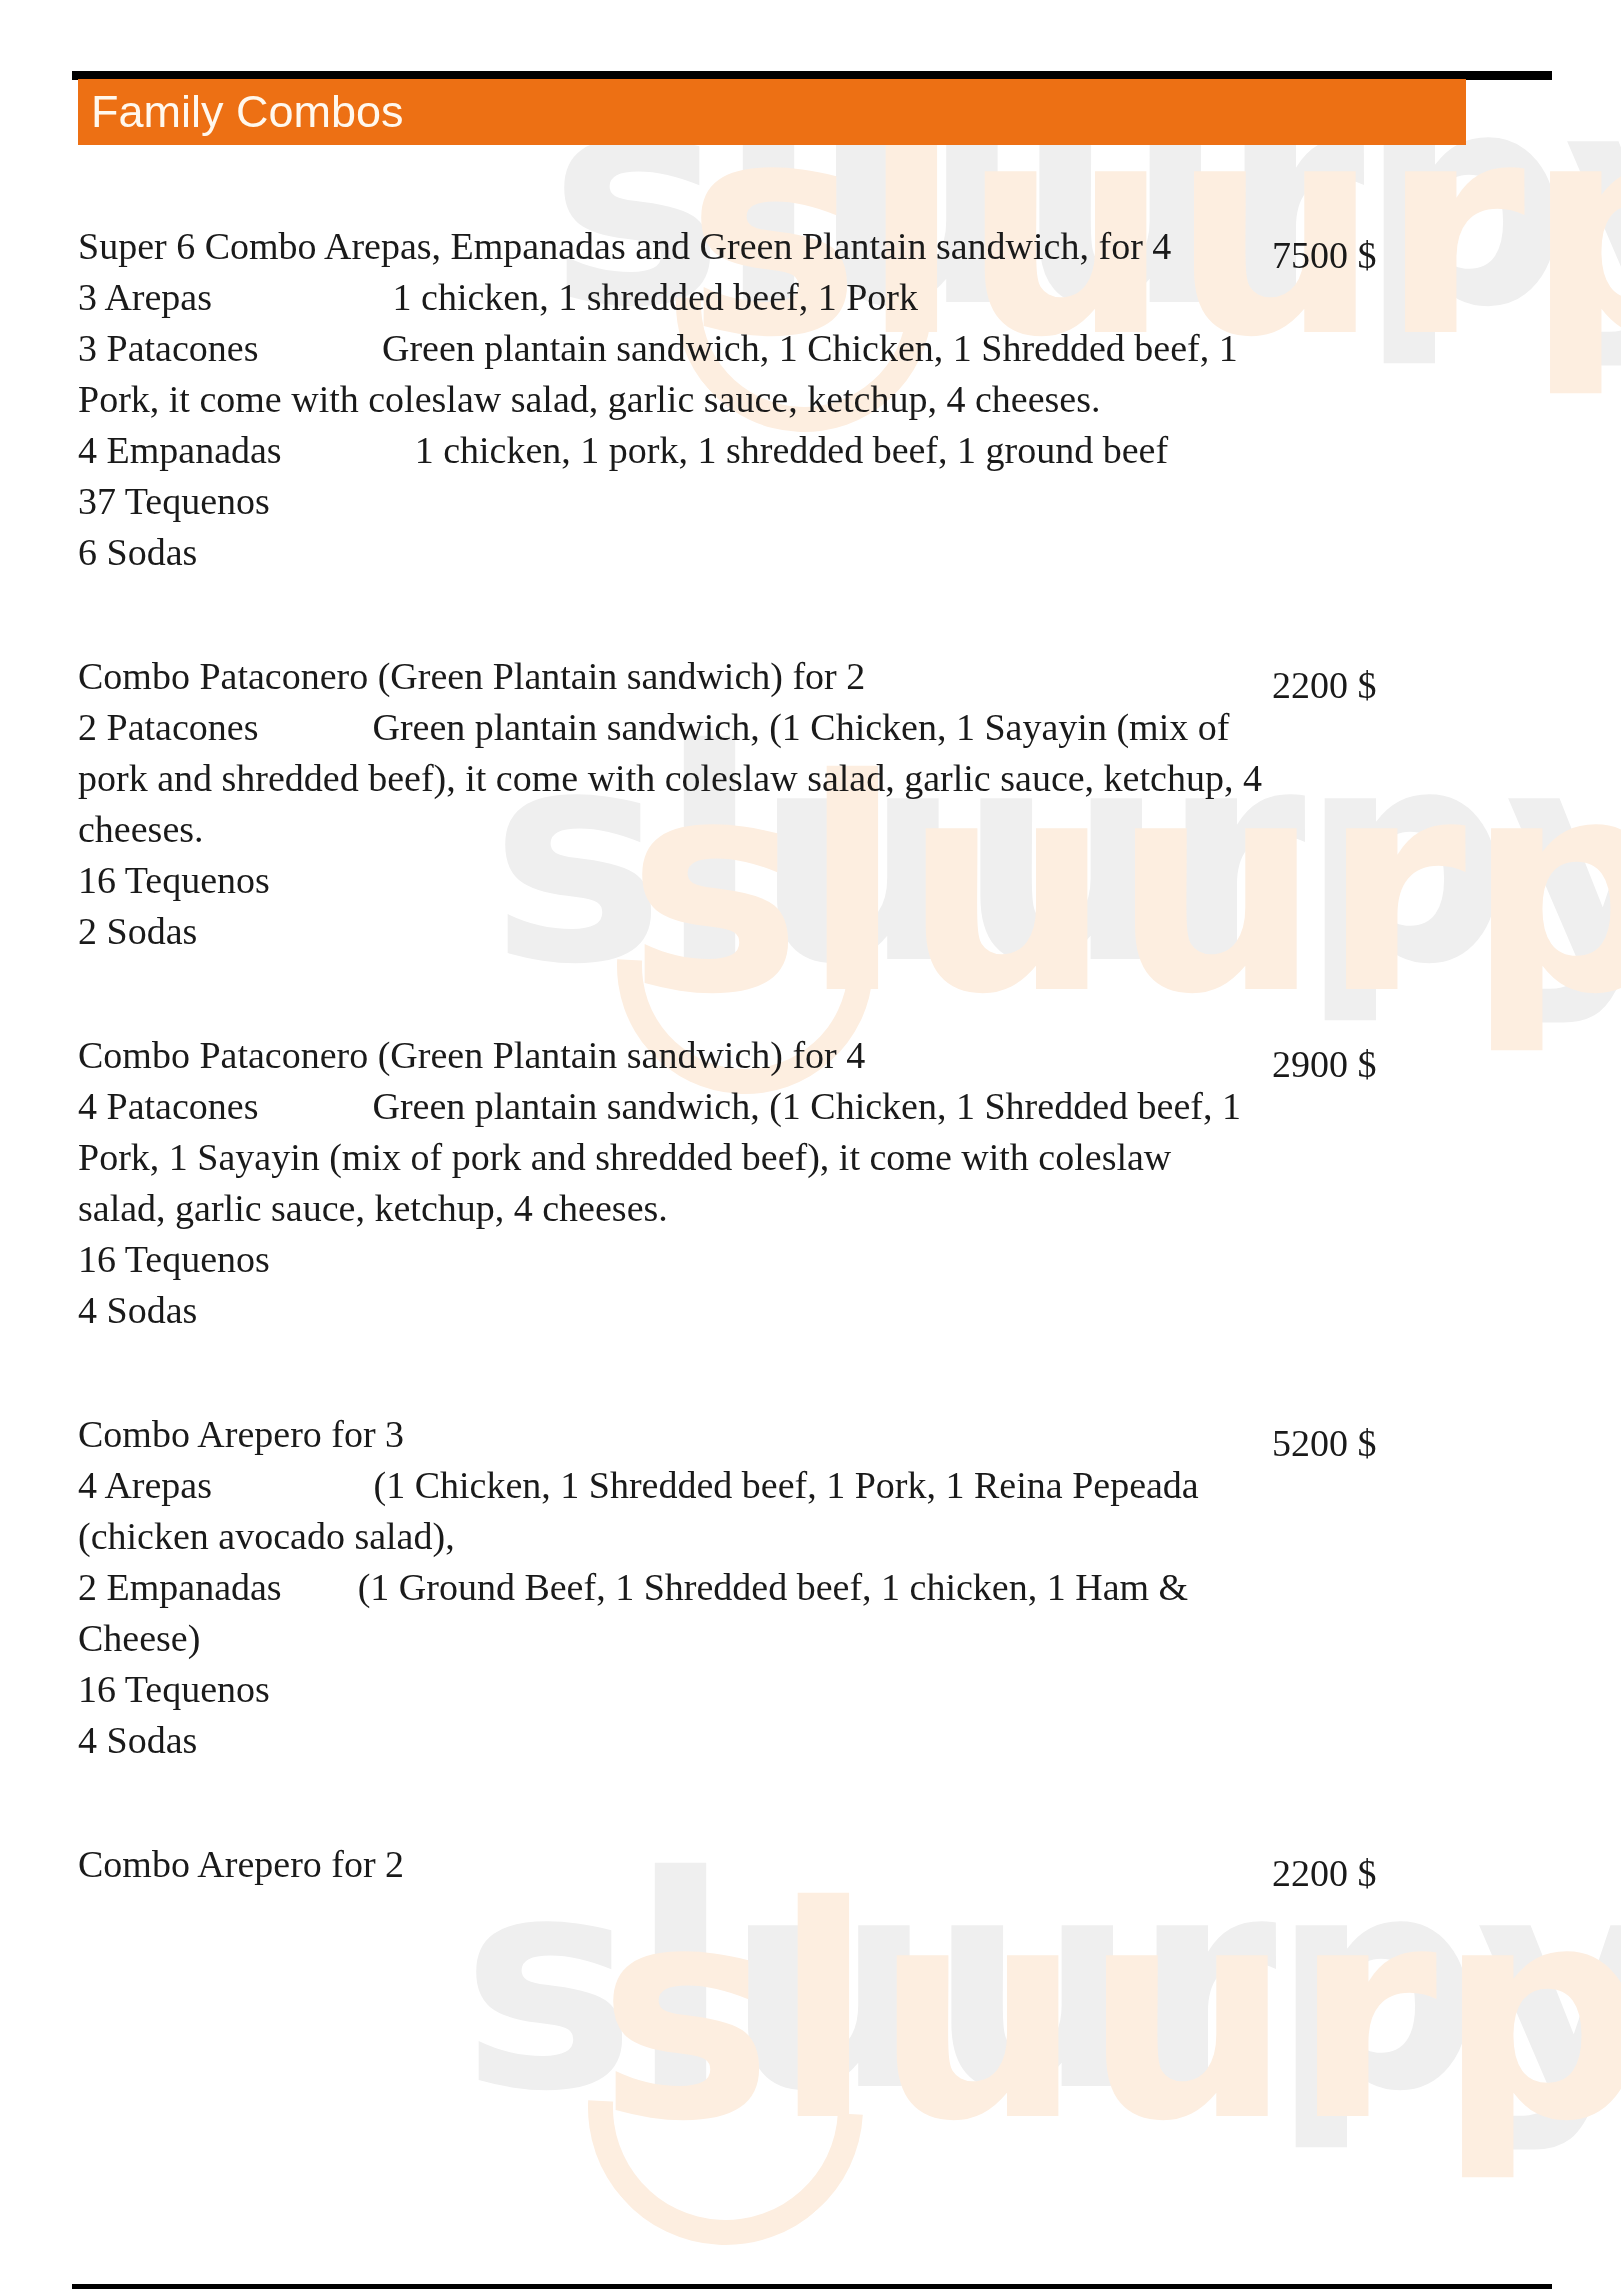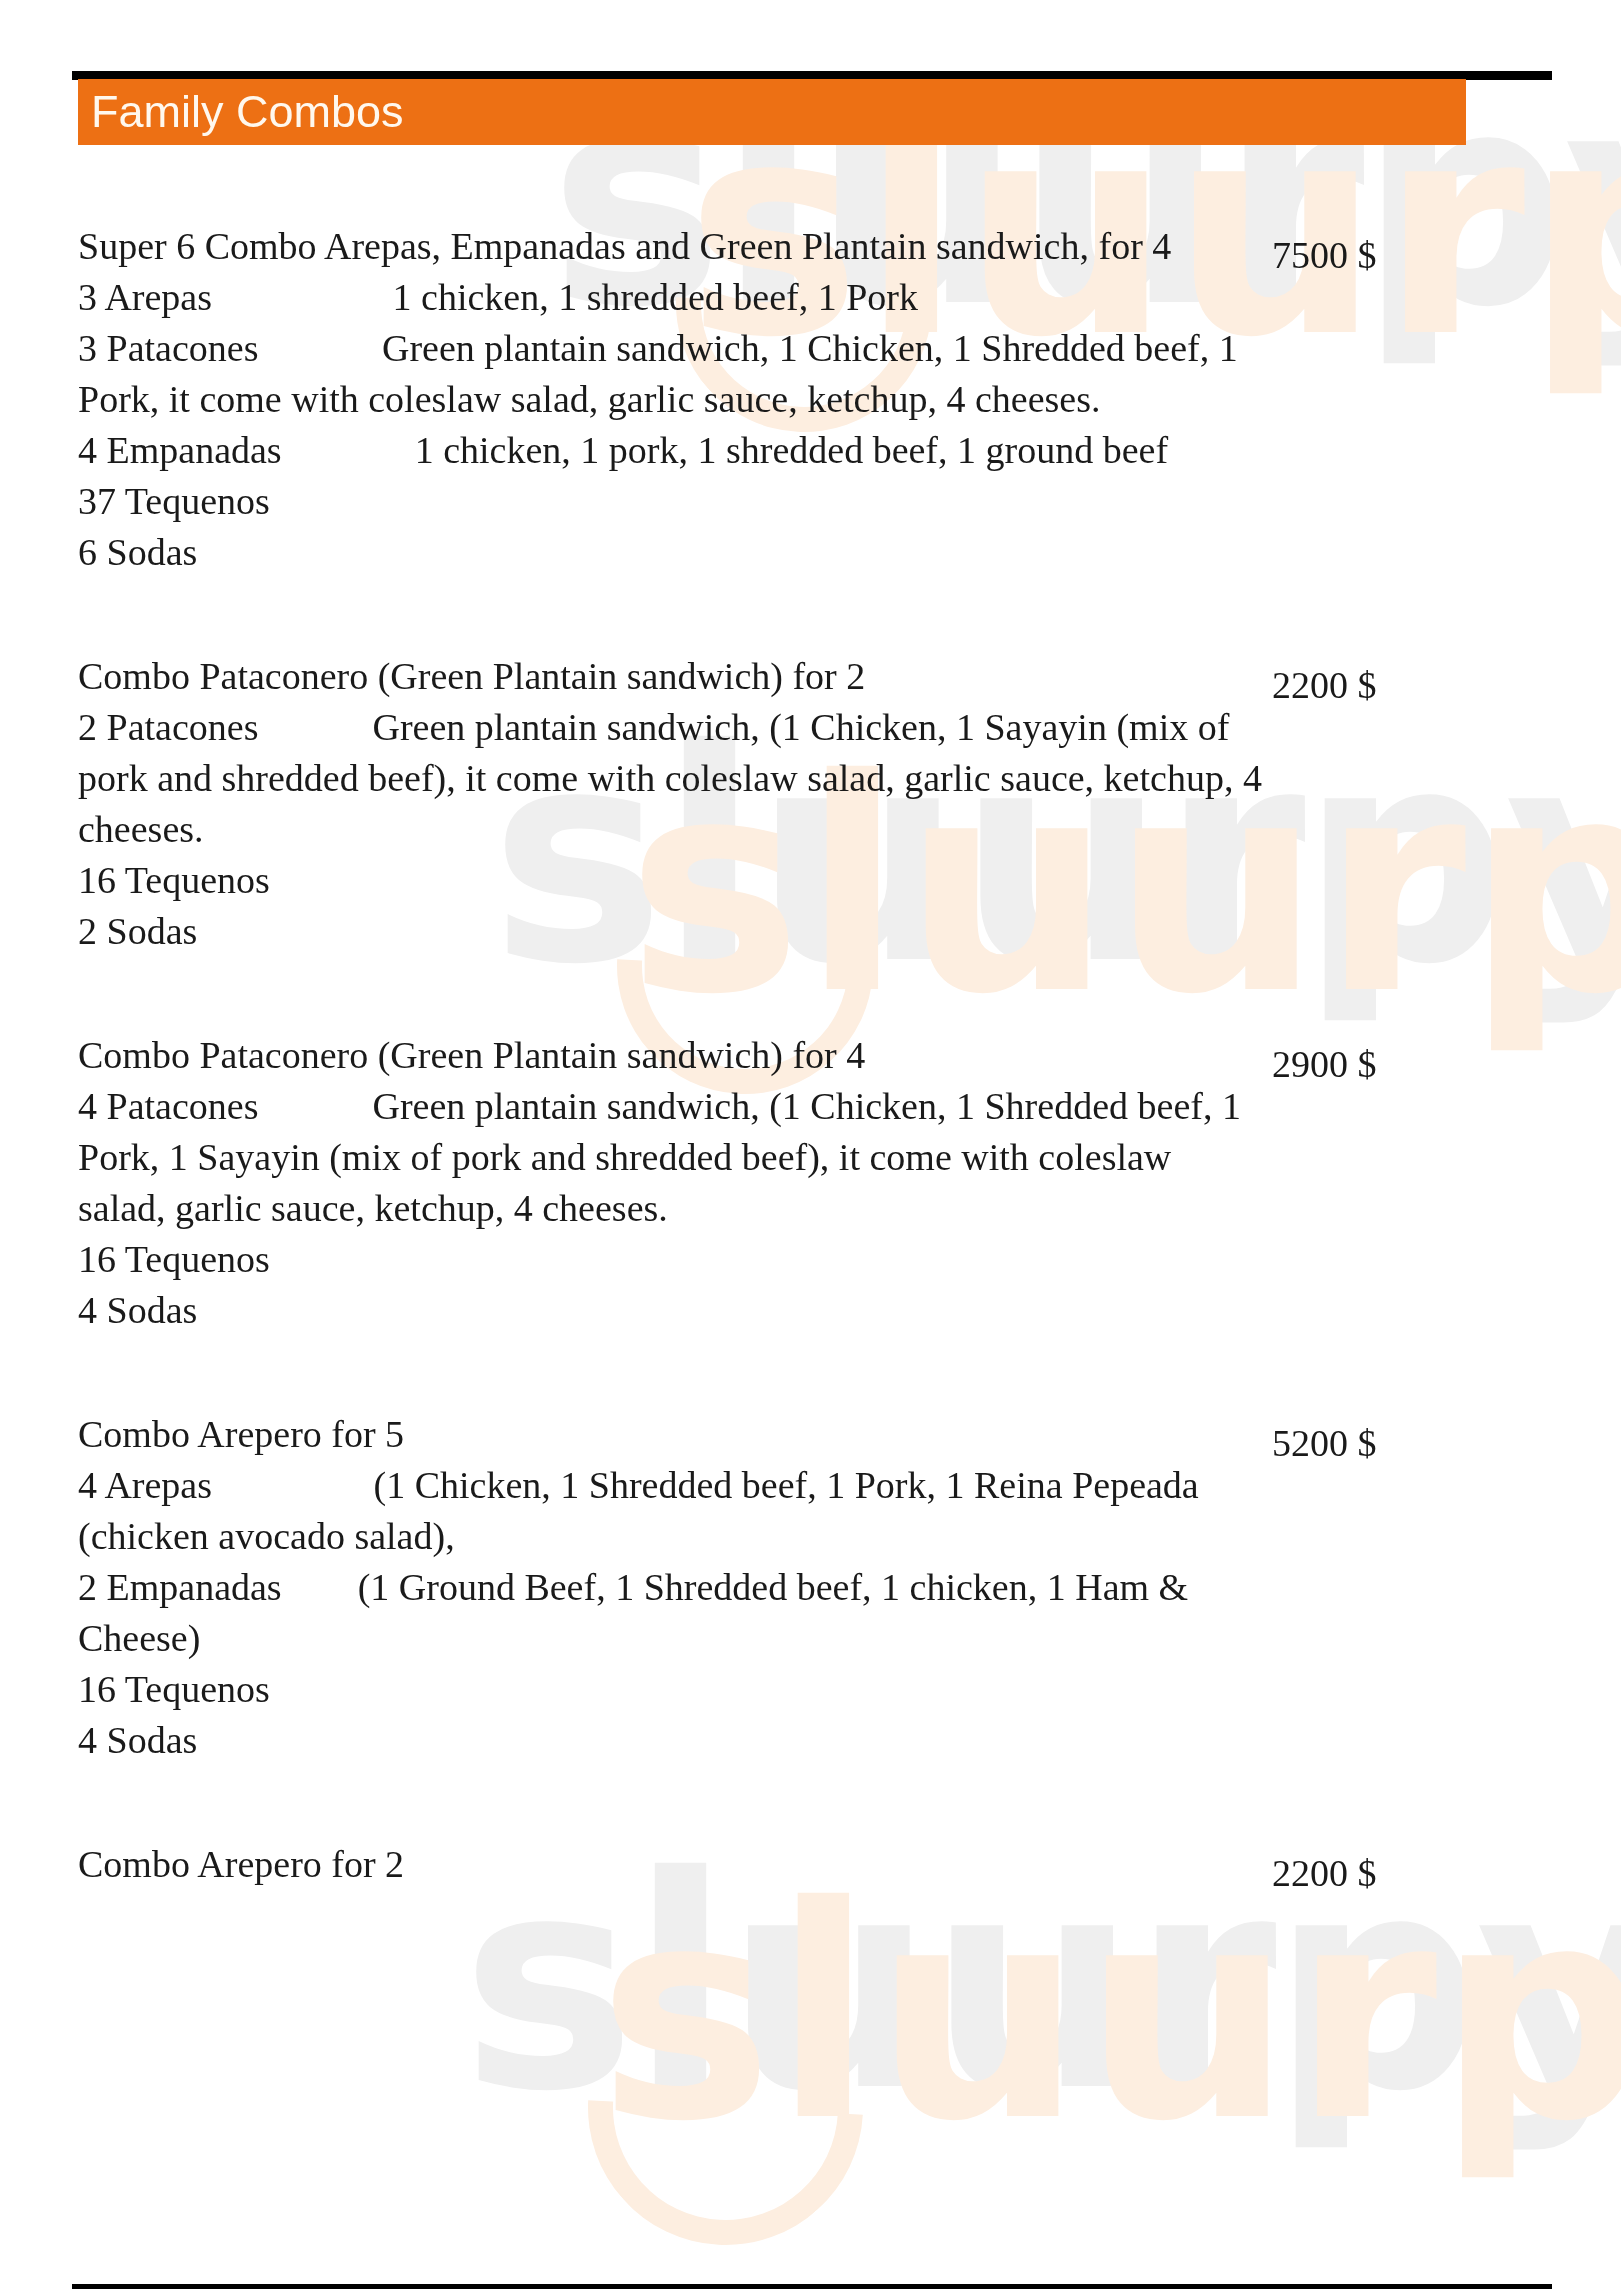--- a/index.html
+++ b/index.html
@@ -225,21 +225,21 @@
         <div class="item-head">
           <span class="item-name">Combo Pataconero (Green Plantain sandwich) for 4</span>
           <span class="item-price">2900 $</span>
         </div>
         <div class="item-desc">4 Patacones            Green plantain sandwich, (1 Chicken, 1 Shredded beef, 1 Pork, 1 Sayayin (mix of pork and shredded beef), it come with coleslaw salad, garlic sauce, ketchup, 4 cheeses.
 16 Tequenos
 4 Sodas</div>
       </div>
       <div class="menu-item">
         <div class="item-head">
-          <span class="item-name">Combo Arepero for 5</span>
+          <span class="item-name">Combo Arepero for 3</span>
           <span class="item-price">5200 $</span>
         </div>
         <div class="item-desc">4 Arepas                 (1 Chicken, 1 Shredded beef, 1 Pork, 1 Reina Pepeada (chicken avocado salad),
 2 Empanadas        (1 Ground Beef, 1 Shredded beef, 1 chicken, 1 Ham &amp; Cheese)
 16 Tequenos
 4 Sodas</div>
       </div>
       <div class="menu-item">
         <div class="item-head">
           <span class="item-name">Combo Arepero for 2</span>

